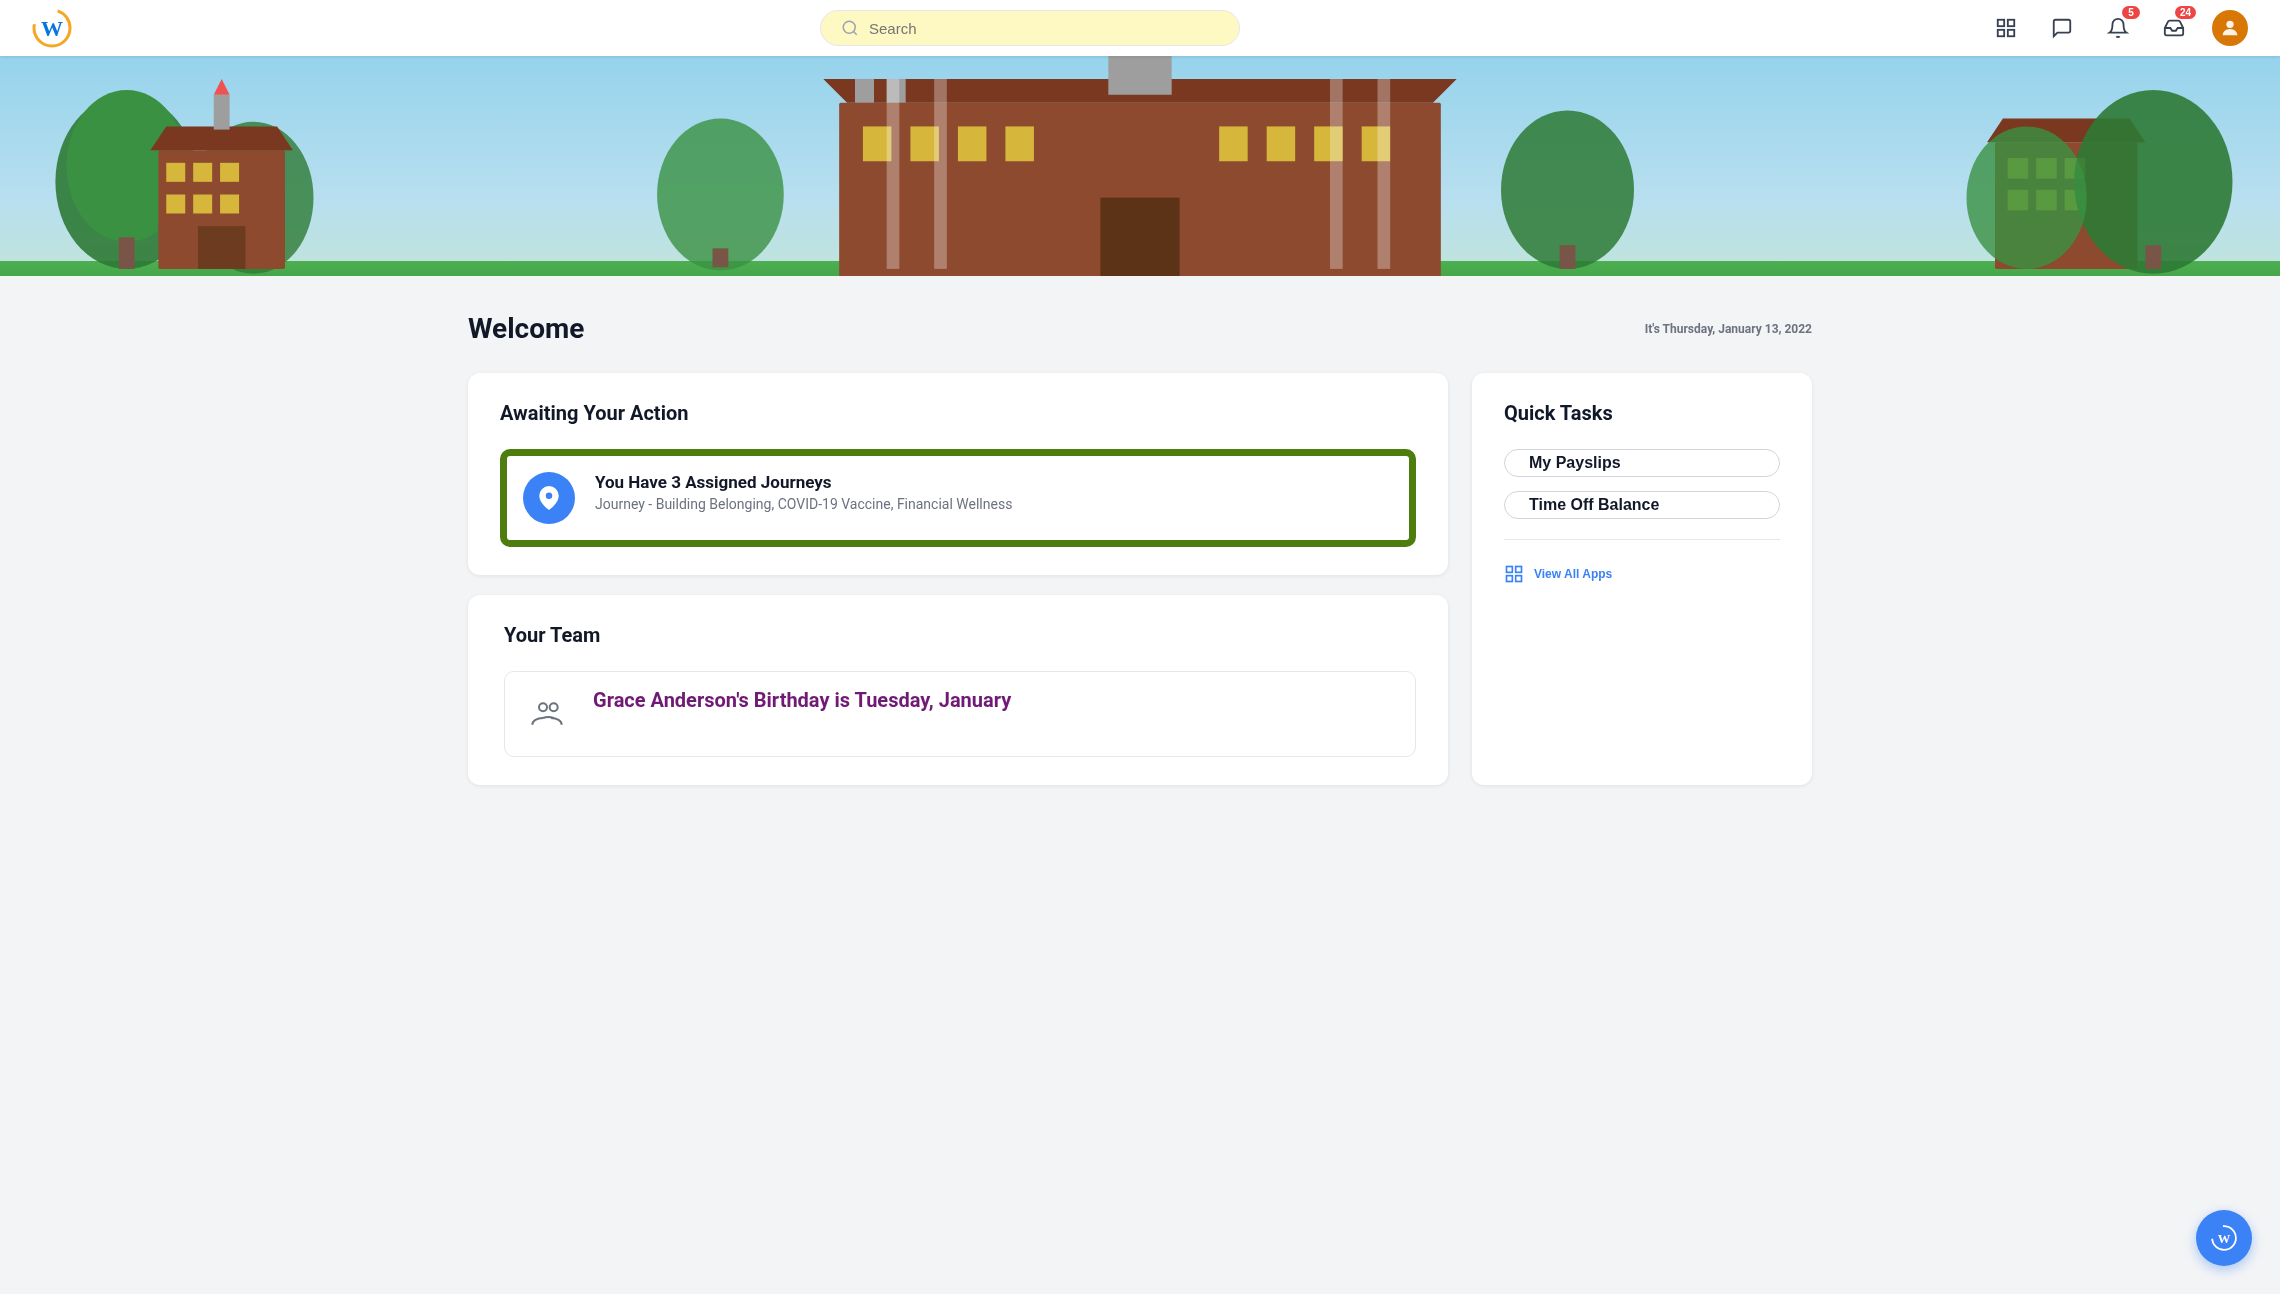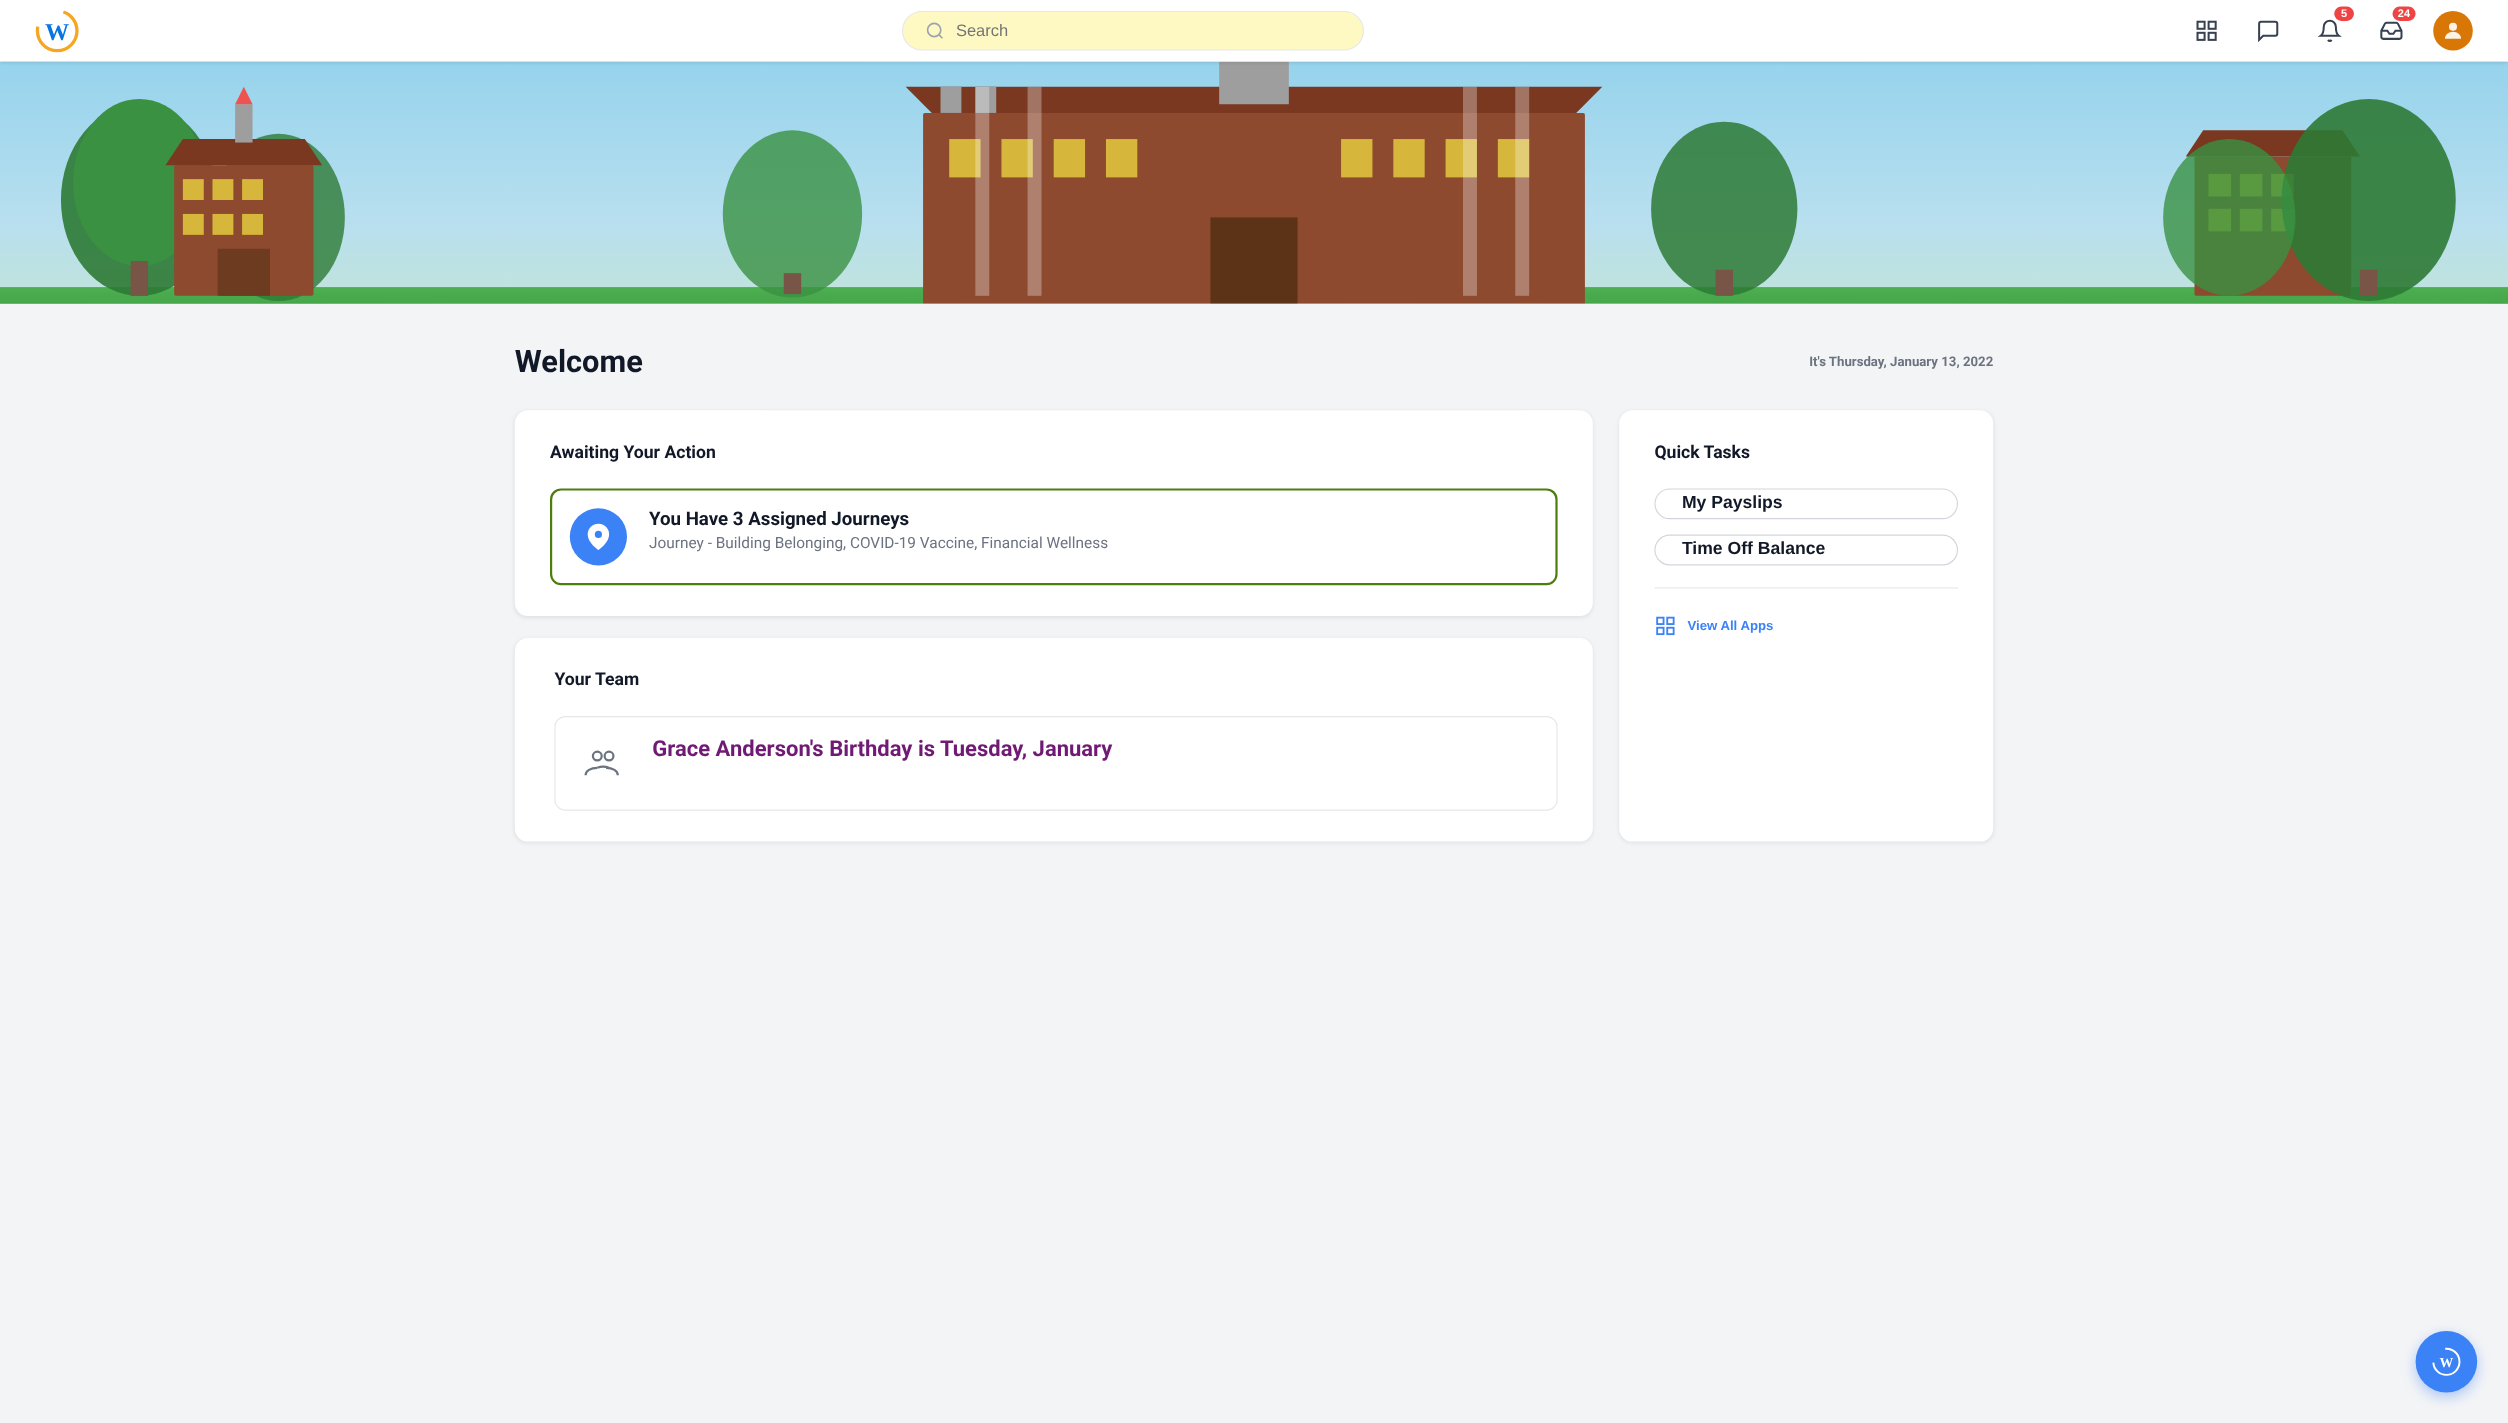--- a/index.html
+++ b/index.html
@@ -71,27 +71,27 @@
     .content-grid {
       display: grid; grid-template-columns: 1fr 340px; gap: 24px;
     }
 
     
     .card {
       background: #fff; border-radius: 12px; padding: 28px 32px;
       box-shadow: 0 1px 4px rgba(0,0,0,0.08);
     }
     .card-title {
-      font-size: 16px; font-weight: 700; color: #111827; margin-bottom: 24px;
+      font-size: 20px; font-weight: 700; color: #111827; margin-bottom: 24px;
     }
 
     
     .action-item {
       display: flex; align-items: flex-start; gap: 20px;
-      padding: 16px; border: 2px solid #4d7c0f; border-radius: 10px;
+      padding: 16px; border: 7px solid #4d7c0f; border-radius: 10px;
     }
     .action-icon {
       width: 52px; height: 52px; background: #3b82f6; border-radius: 50%;
       display: flex; align-items: center; justify-content: center; flex-shrink: 0;
     }
     .action-icon svg { color: #fff; }
     .action-content {}
     .action-title {
       font-size: 17px; font-weight: 700; color: #111827; margin-bottom: 4px;
     }

